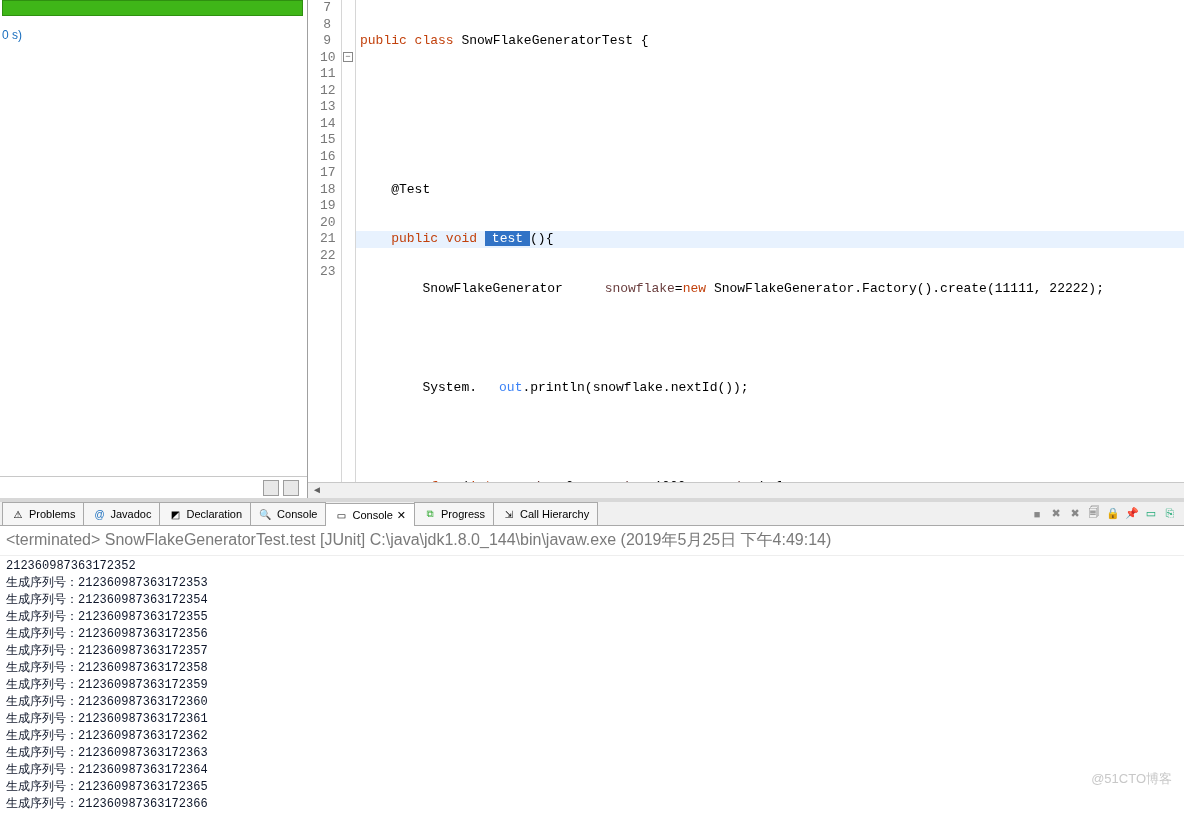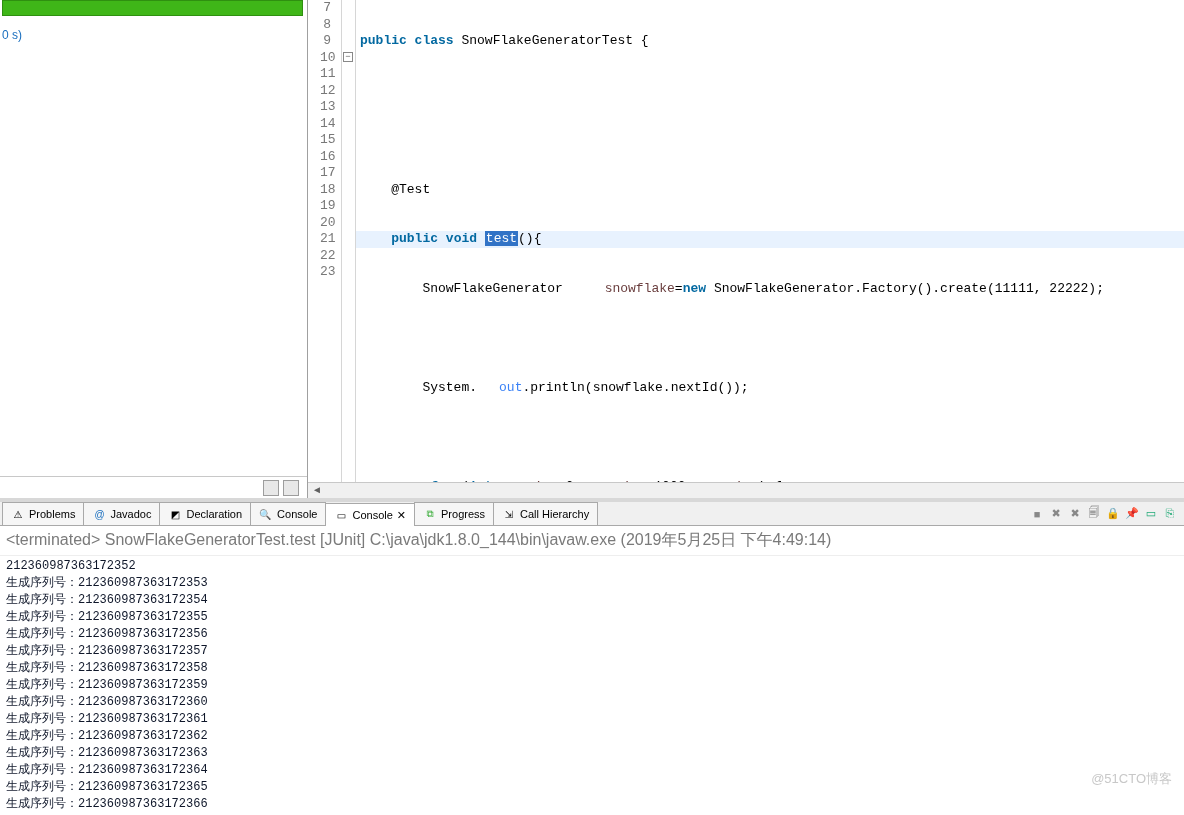--- a/index.html
+++ b/index.html
@@ -40,24 +40,24 @@
 .gutter .ln { height: 16.5px; padding-right: 6px; }
 .fold-col { width: 14px; border-right: 1px solid #d6d6d6; background: #fff; position: relative; }
 .fold-mark {
   position: absolute; left: 1px; width: 10px; height: 10px;
   border: 1px solid #888; font-size: 9px; line-height: 8px; text-align: center;
   color: #666; background: #fff;
 }
 .code-lines { flex: 1; padding-left: 4px; white-space: pre; }
 .code-lines .row { height: 16.5px; }
 .row.hl { background: #e8f2fe; margin-left: -4px; padding-left: 4px; margin-right: -800px; padding-right: 800px; }
-.kw { color: #0369a1; font-weight: bold; }
+.kw { color: #c2410c; font-weight: normal; }
 .fld { color: #3b82f6; margin-left: 22px; }
 .var { color: #6a3e3e; margin-left: 34px; }
-.sel { background: #3173c6; color: #fff; padding: 0 1px; }
+.sel { background: #3173c6; color: #fff; padding: 0 7px; }
 .hscroll { height: 16px; border-top: 1px solid #c8c8c8; background: #f0f0f0; position: relative; }
 .hscroll::before { content: "◄"; position: absolute; left: 4px; top: 1px; font-size: 10px; color: #606060; }
 
 .bottom-panel { border-top: 4px solid #d8d8d8; height: 313px; display: flex; flex-direction: column; }
 .tab-row { display: flex; align-items: center; background: #f0f0f0; border-bottom: 1px solid #a9a9a9; height: 24px; padding-left: 2px; }
 .tab {
   display: flex; align-items: center; gap: 4px;
   padding: 2px 8px; border: 1px solid #a9a9a9; border-bottom: none;
   background: #f6f6f6; margin-right: -1px; height: 23px; cursor: pointer;
   font-size: 11px;

